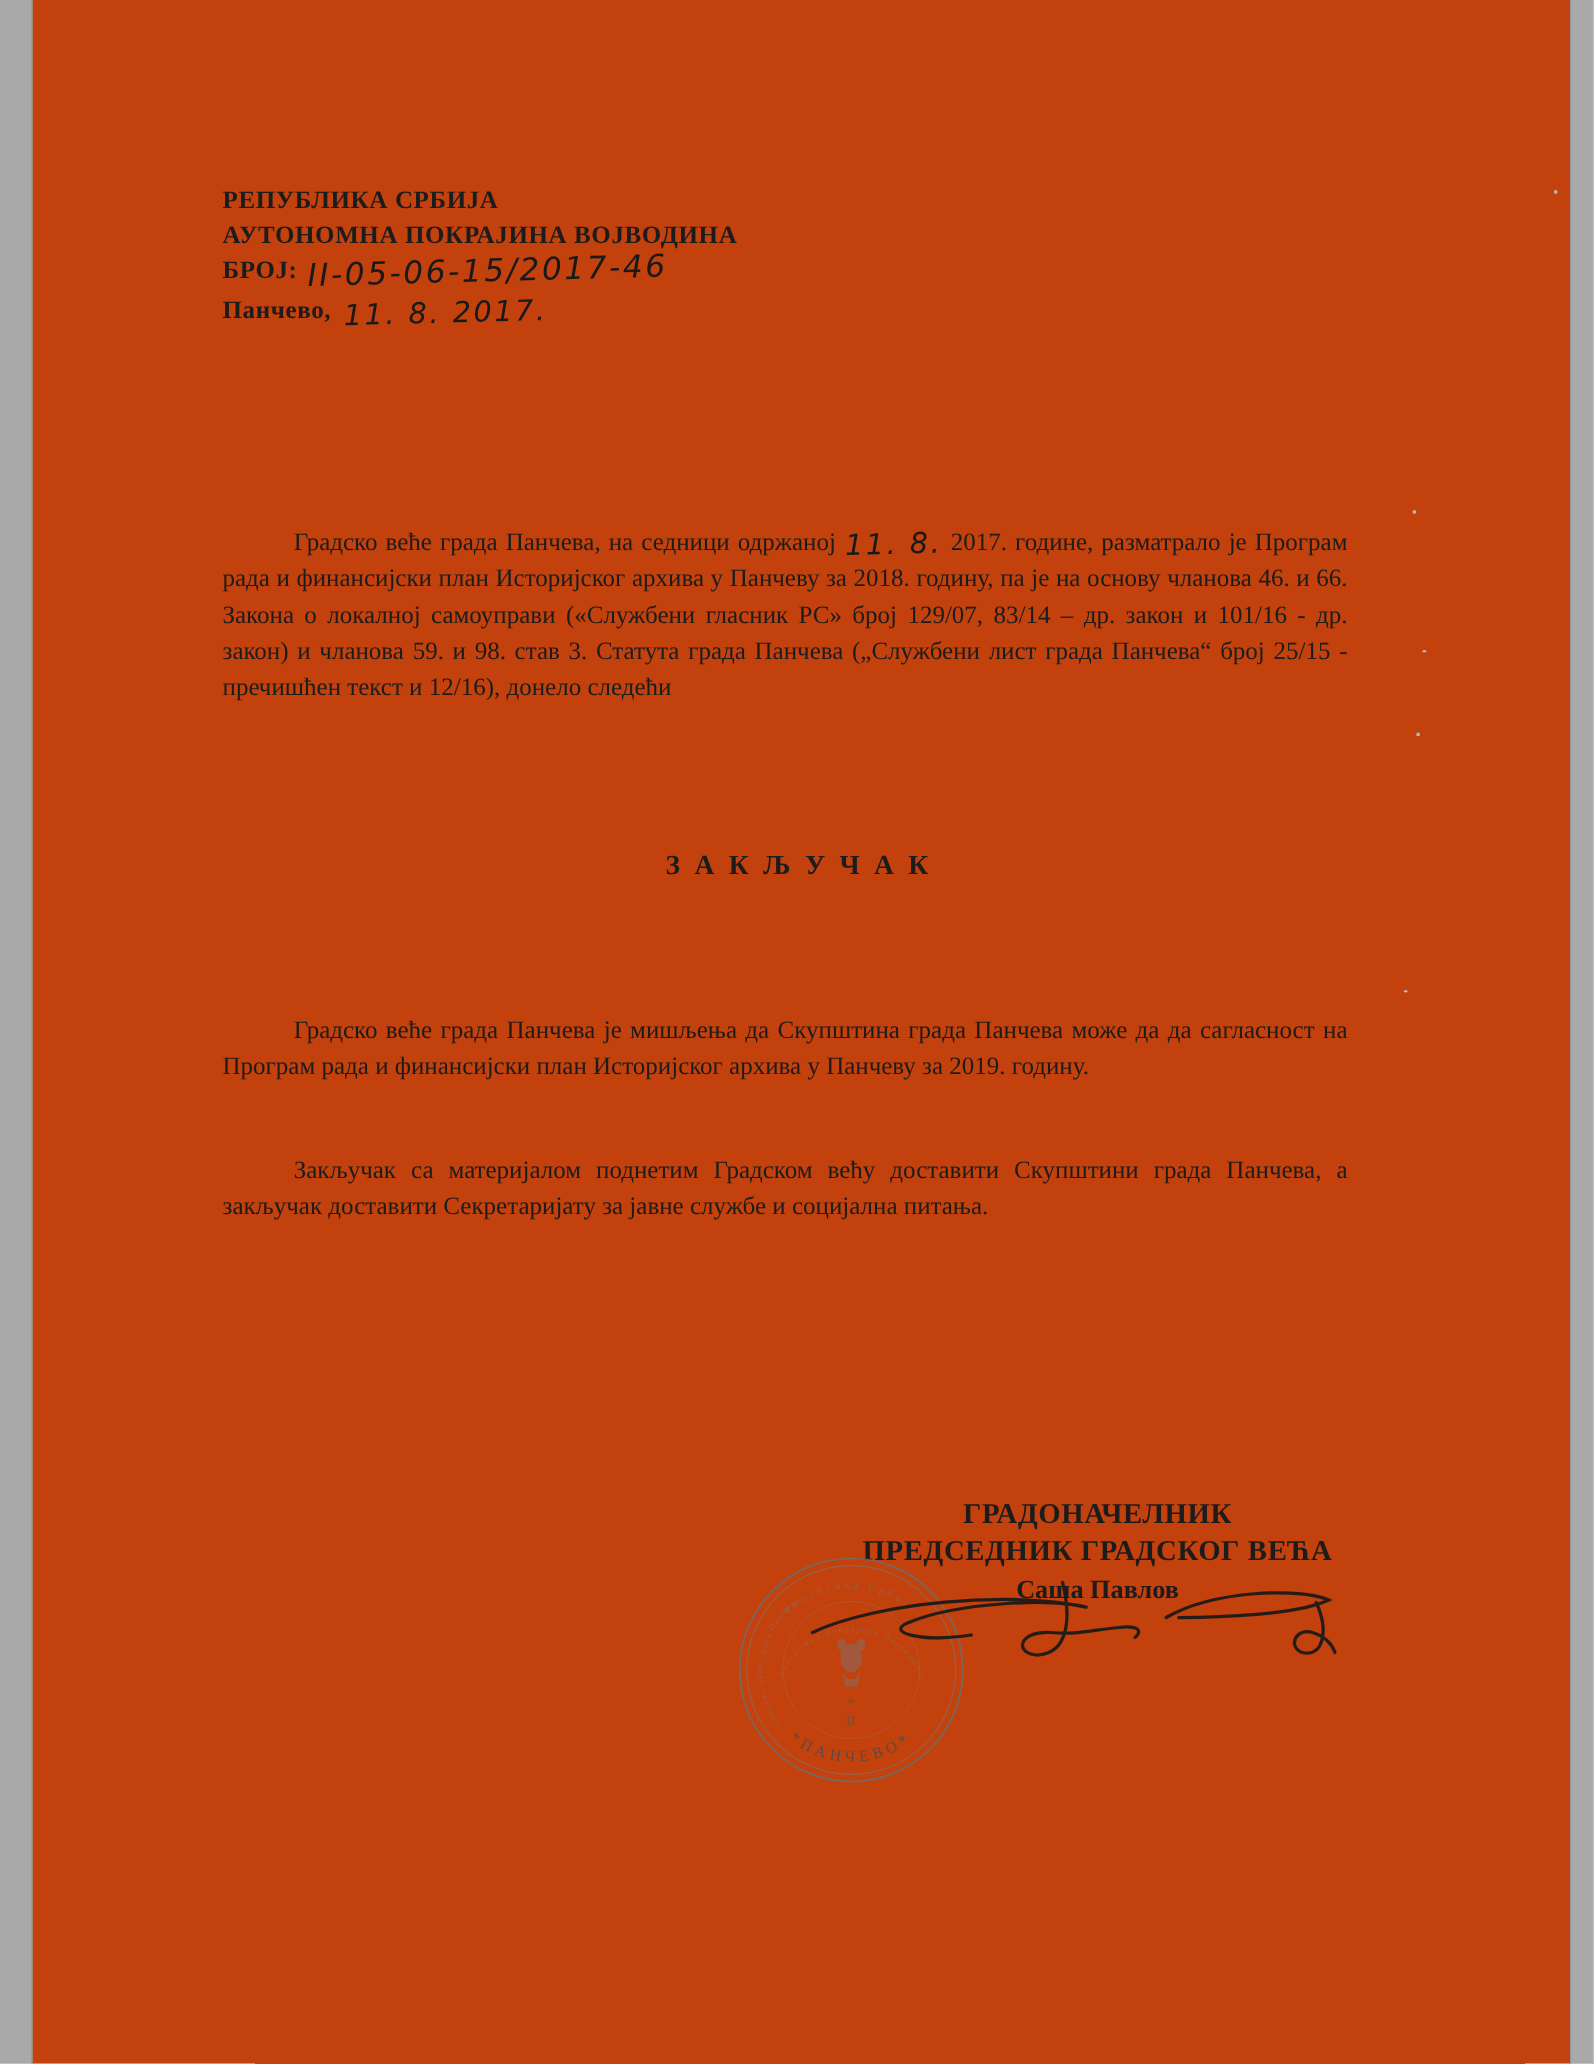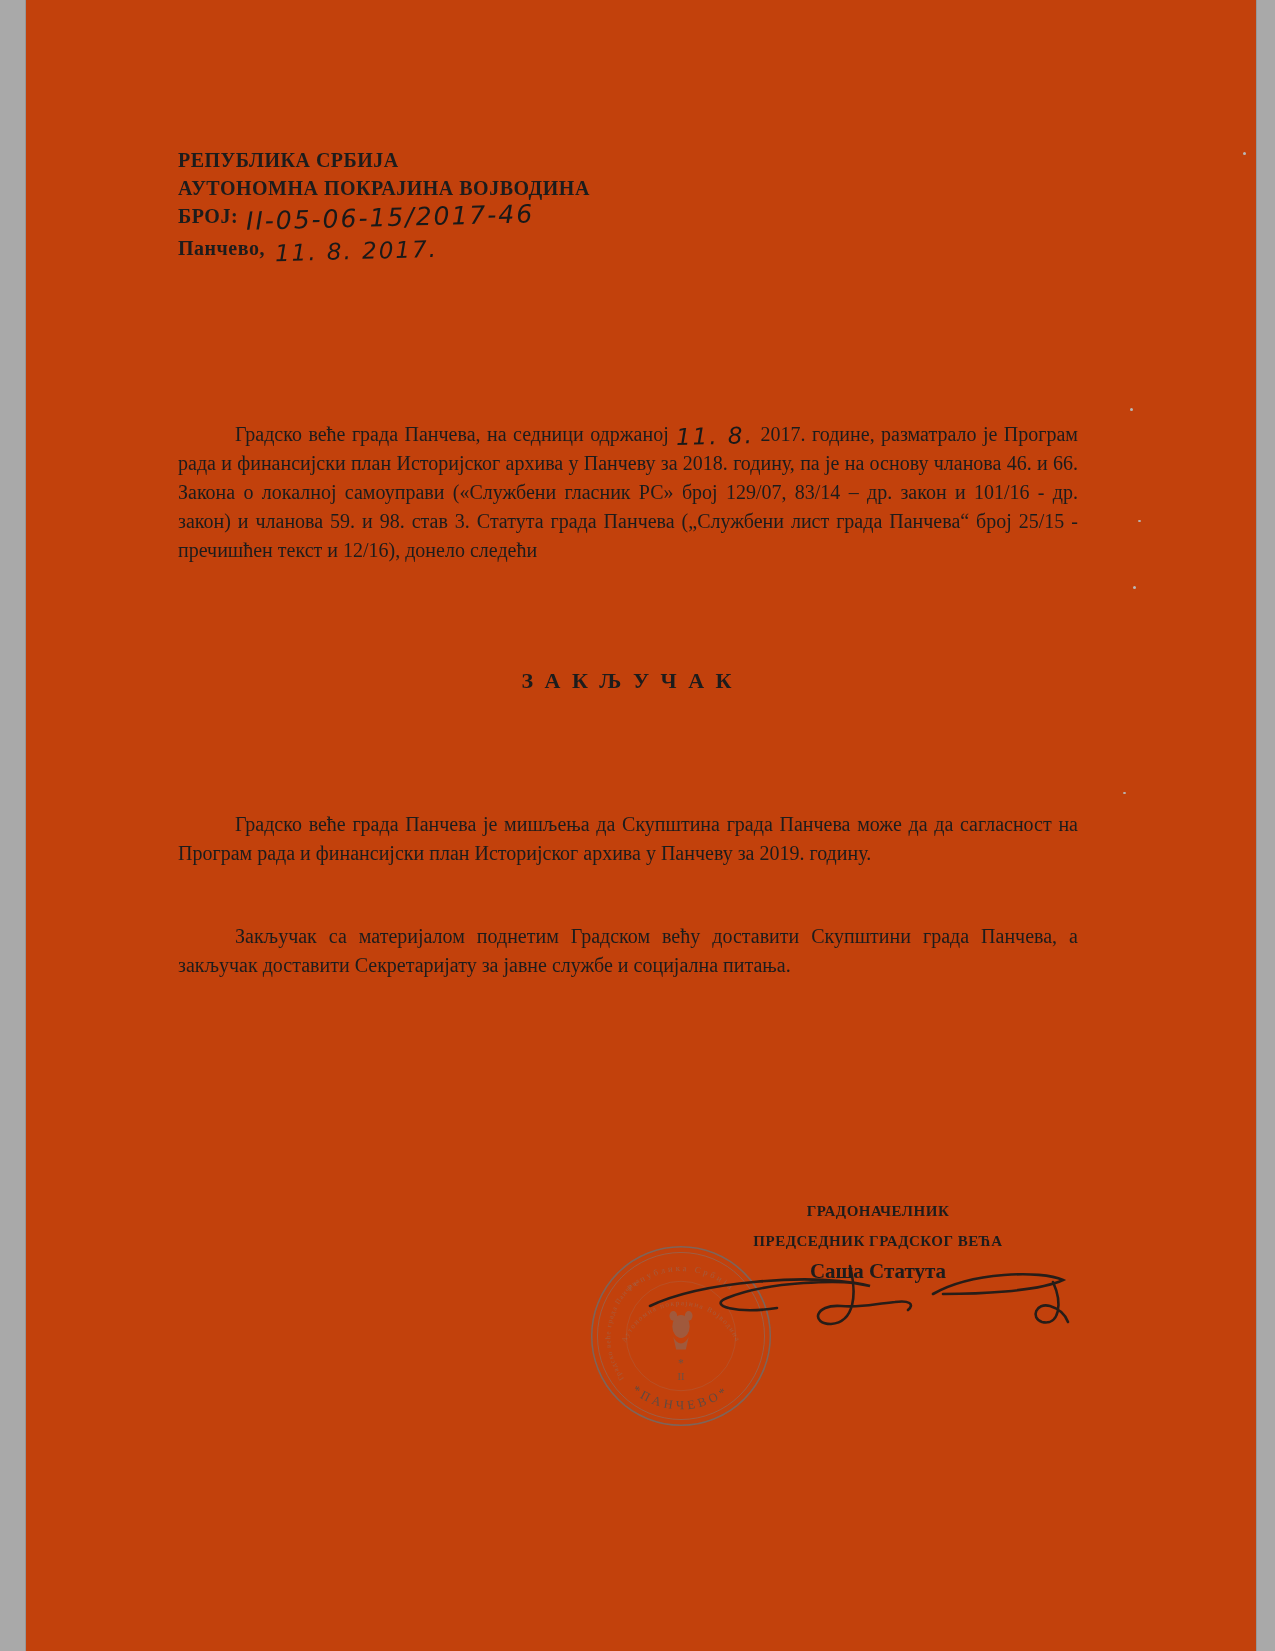--- a/index.html
+++ b/index.html
@@ -22,25 +22,25 @@
   .hand.inline-date{font-size:23px;vertical-align:-3px;margin:0 7px;}
 
   .content{position:absolute;left:153px;width:900px;}
   .para{font-size:20px;line-height:29px;text-align:justify;margin:0;}
   .para .indent{display:inline-block;width:57px;}
   .p1{top:420px;position:absolute;width:900px;}
   .p2{top:810px;position:absolute;width:900px;}
   .p3{top:922px;position:absolute;width:900px;}
 
   .heading{position:absolute;top:668px;width:900px;text-align:center;font-size:22px;font-weight:bold;
-           letter-spacing:3px;margin:0;}
+           letter-spacing:3px;margin:11px;}
 
   .sig-block{position:absolute;left:573px;top:1196px;width:560px;text-align:center;font-weight:bold;
              line-height:30px;}
-  .sig-title{font-size:15px;letter-spacing:0.5px;}
+  .sig-title{font-size:23px;letter-spacing:0.5px;}
   .sig-name{font-size:21px;}
 
   .stamp-svg{position:absolute;left:560px;top:1240px;z-index:3;}
   .signature-svg{position:absolute;left:620px;top:1262px;z-index:4;}
 
   .speck{position:absolute;width:3px;height:3px;border-radius:50%;background:#b8b8b8;}
   .speck.s1{left:1105px;top:408px;}
   .speck.s2{left:1113px;top:520px;height:2px;}
   .speck.s3{left:1108px;top:586px;}
   .speck.s4{left:1098px;top:792px;height:2px;}
@@ -69,21 +69,21 @@
       <h1 class="heading">З А К Љ У Ч А К</h1>
 
       <p class="para p2"><span class="indent"></span><span>Градско веће града Панчева је мишљења да Скупштина града Панчева може да да сагласност на Програм рада и финансијски план Историјског архива у Панчеву за 2019. годину.</span></p>
 
       <p class="para p3"><span class="indent"></span><span>Закључак са материјалом поднетим Градском већу доставити Скупштини града Панчева, а закључак доставити Секретаријату за јавне службе и социјална питања.</span></p>
     </div>
 
     <div class="sig-block">
       <div class="sig-title">ГРАДОНАЧЕЛНИК</div>
       <div class="sig-title">ПРЕДСЕДНИК ГРАДСКОГ ВЕЋА</div>
-      <div class="sig-name">Саша Статута</div>
+      <div class="sig-name">Саша Павлов</div>
     </div>
 
     <svg class="stamp-svg" width="192" height="192" viewBox="0 0 200 200">
       <defs>
         <path id="arcTop" d="M 25,96 A 76,76 0 0 1 175,96" fill="none"></path>
         <path id="arcInner" d="M 42,108 A 62,62 0 0 1 158,108" fill="none"></path>
         <path id="arcLeft" d="M 42,146 A 70,70 0 0 1 60,42" fill="none"></path>
         <path id="arcBottom" d="M 20,108 A 81,81 0 0 0 180,108" fill="none"></path>
       </defs>
       <g>

